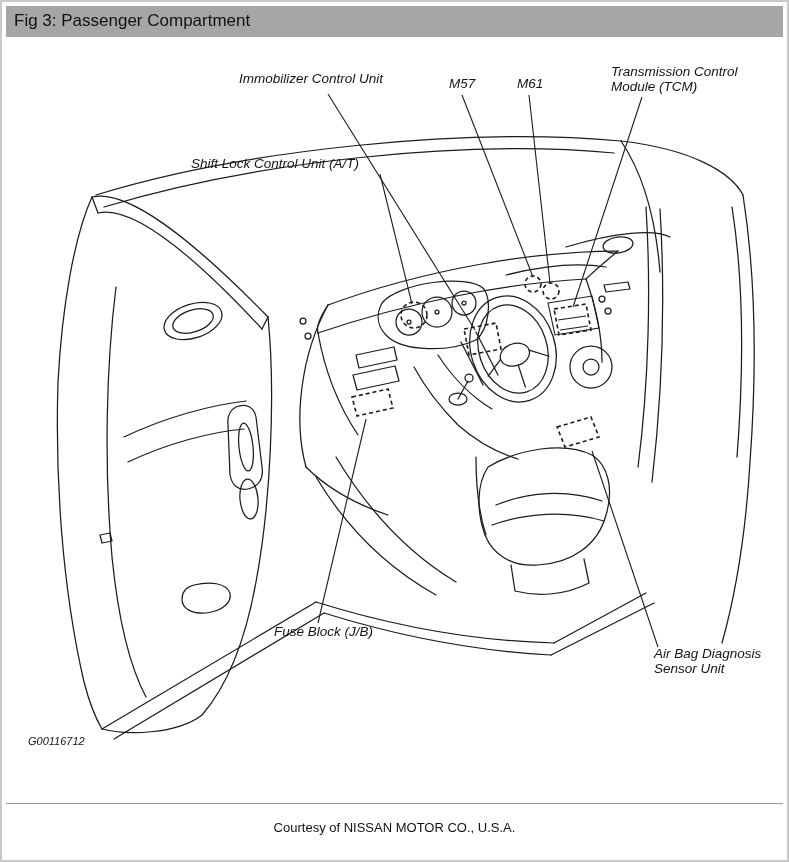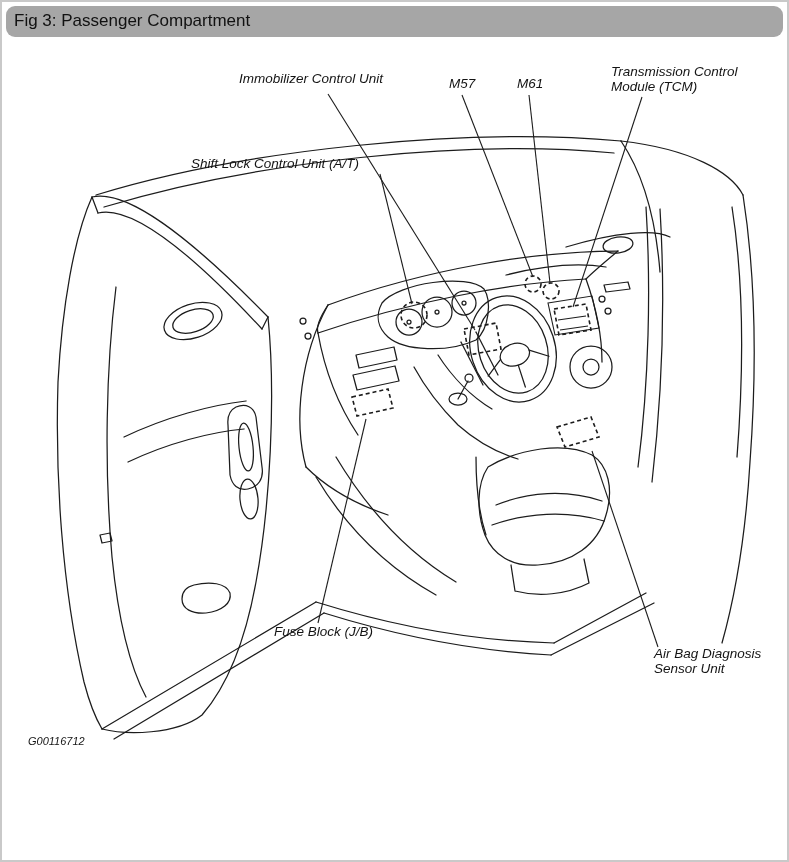--- a/index.html
+++ b/index.html
@@ -14,21 +14,20 @@
     border:2px solid #c9c9c9;
     padding:4px 4px 0 4px;
     position:relative;
   }
   .title-bar {
     background:#a6a6a6;
     color:#111111;
     font-size:17px;
     line-height:1.2;
     padding:5px 8px 6px 8px;
-    border-radius:9px;
   }
   .diagram-wrap {
     position:relative;
     width:779px;
     height:766px;
     font-style:italic;
   }
   svg { display:block; }
   svg text {
     font-family:"Liberation Sans", sans-serif;
@@ -204,14 +203,17 @@
       <text x="605" y="54">Module (TCM)</text>
       <text x="185" y="131">Shift Lock Control Unit (A/T)</text>
       <text x="268" y="599">Fuse Block (J/B)</text>
       <text x="648" y="621">Air Bag Diagnosis</text>
       <text x="648" y="636">Sensor Unit</text>
 
       <text class="fig-id" x="22" y="708">G00116712</text>
     </svg>
   </div>
 
+  <div class="footer">
+    <span>Courtesy of NISSAN MOTOR CO., U.S.A.</span>
+  </div>
 
 </div>
 
 </body></html>

